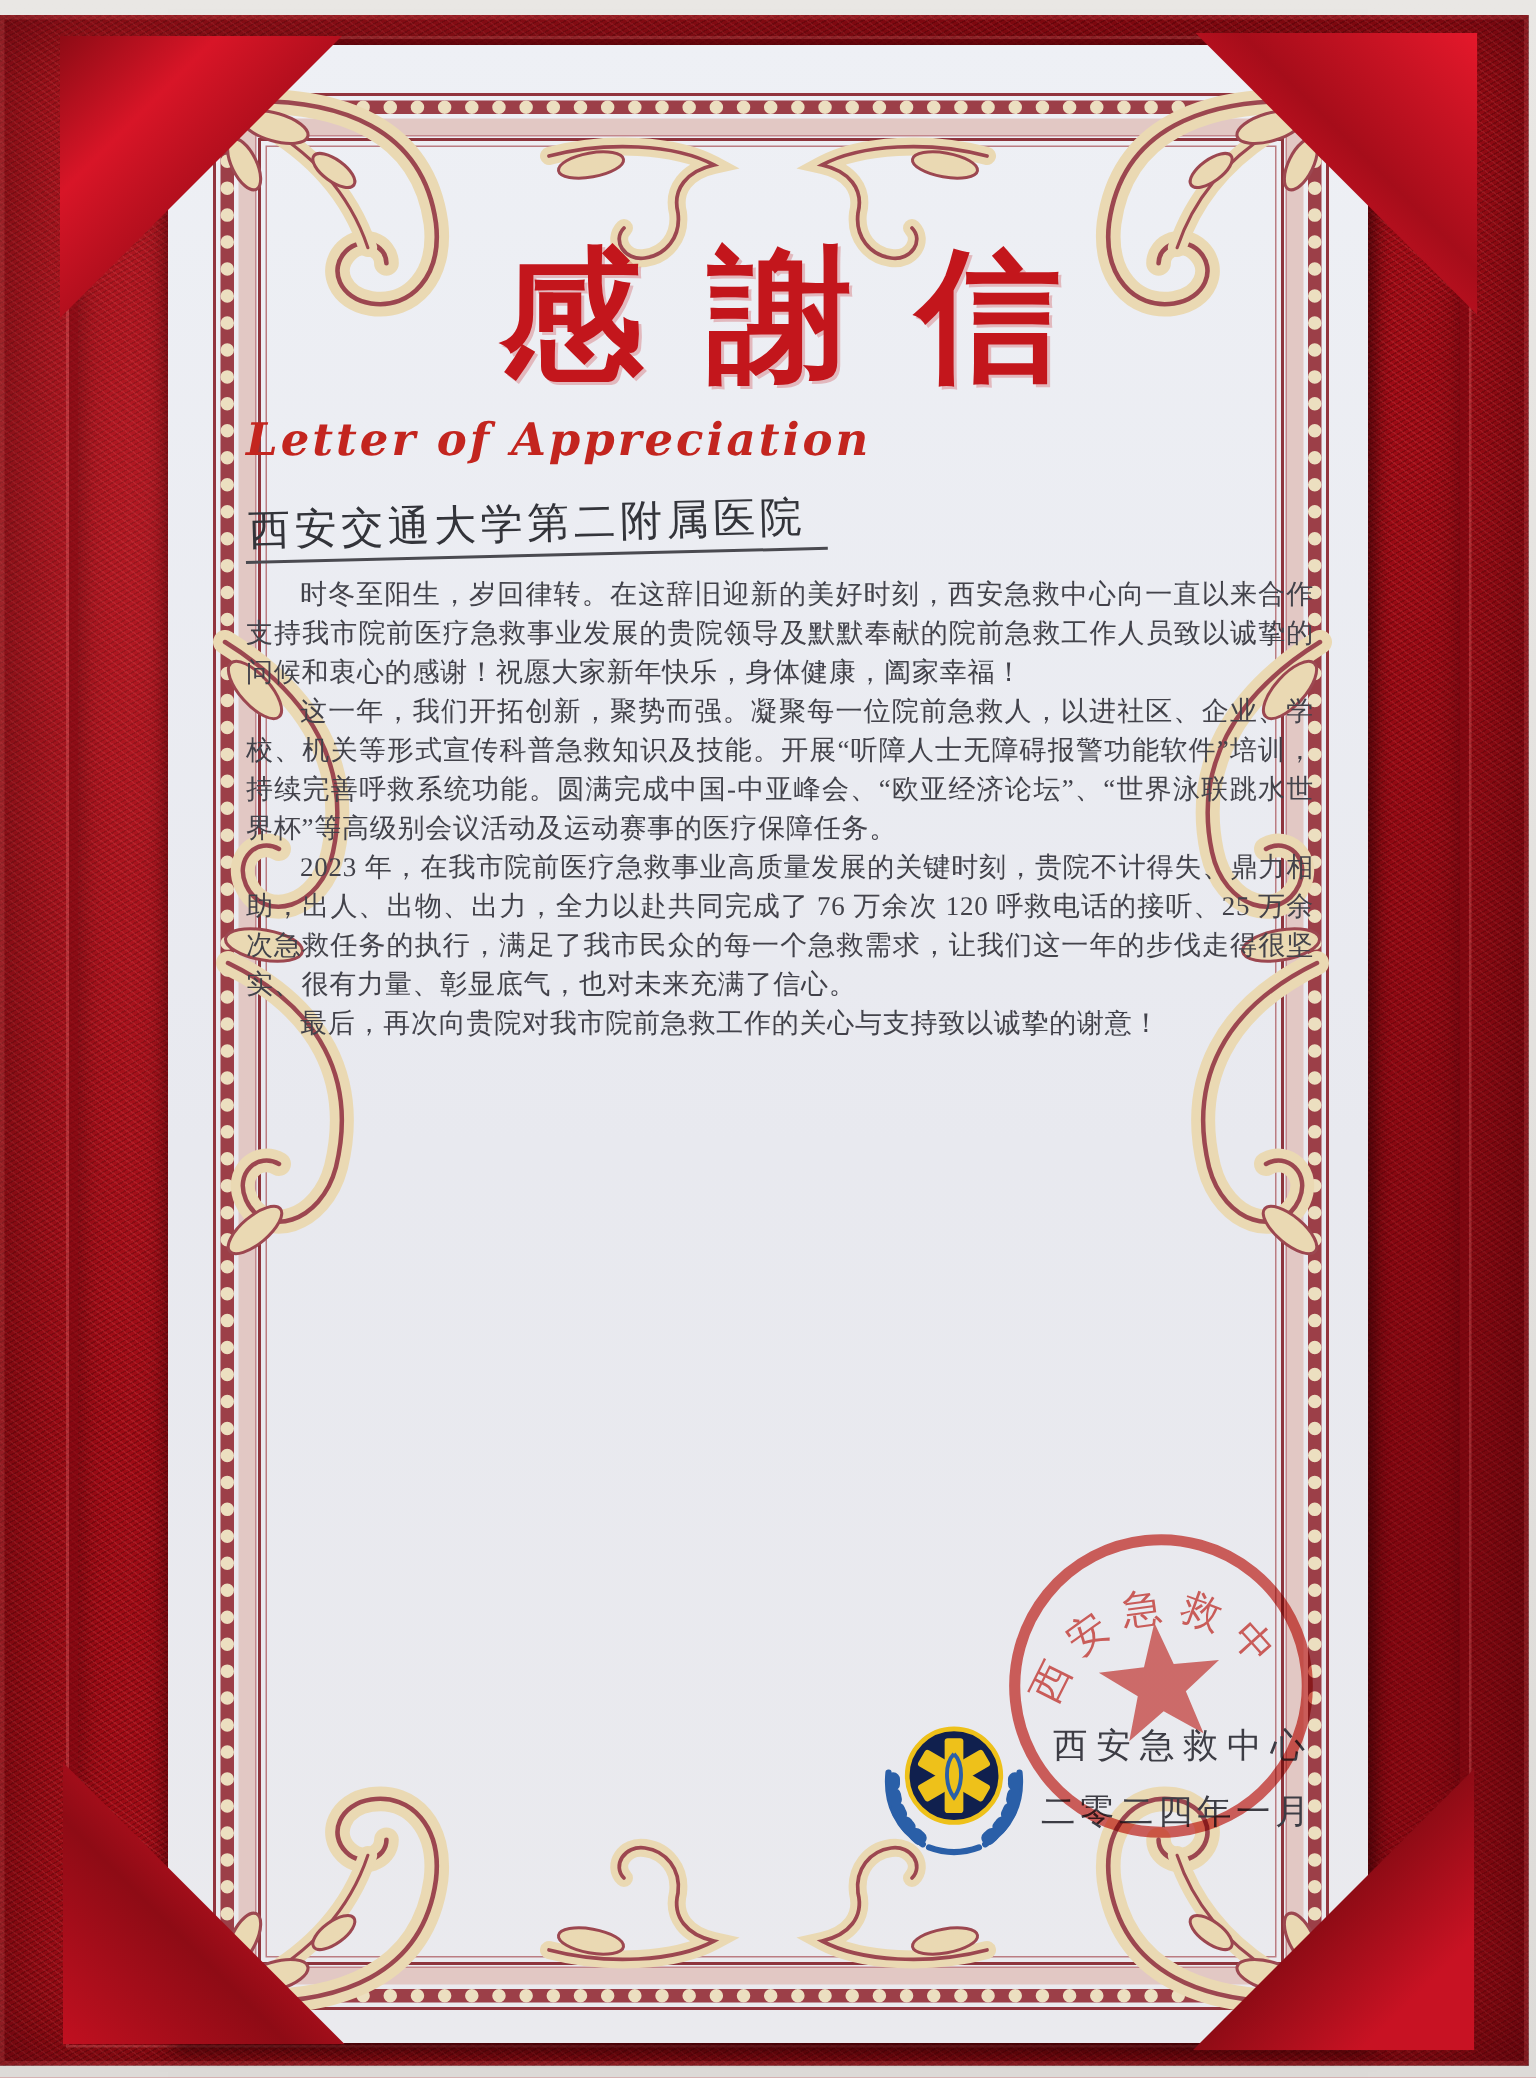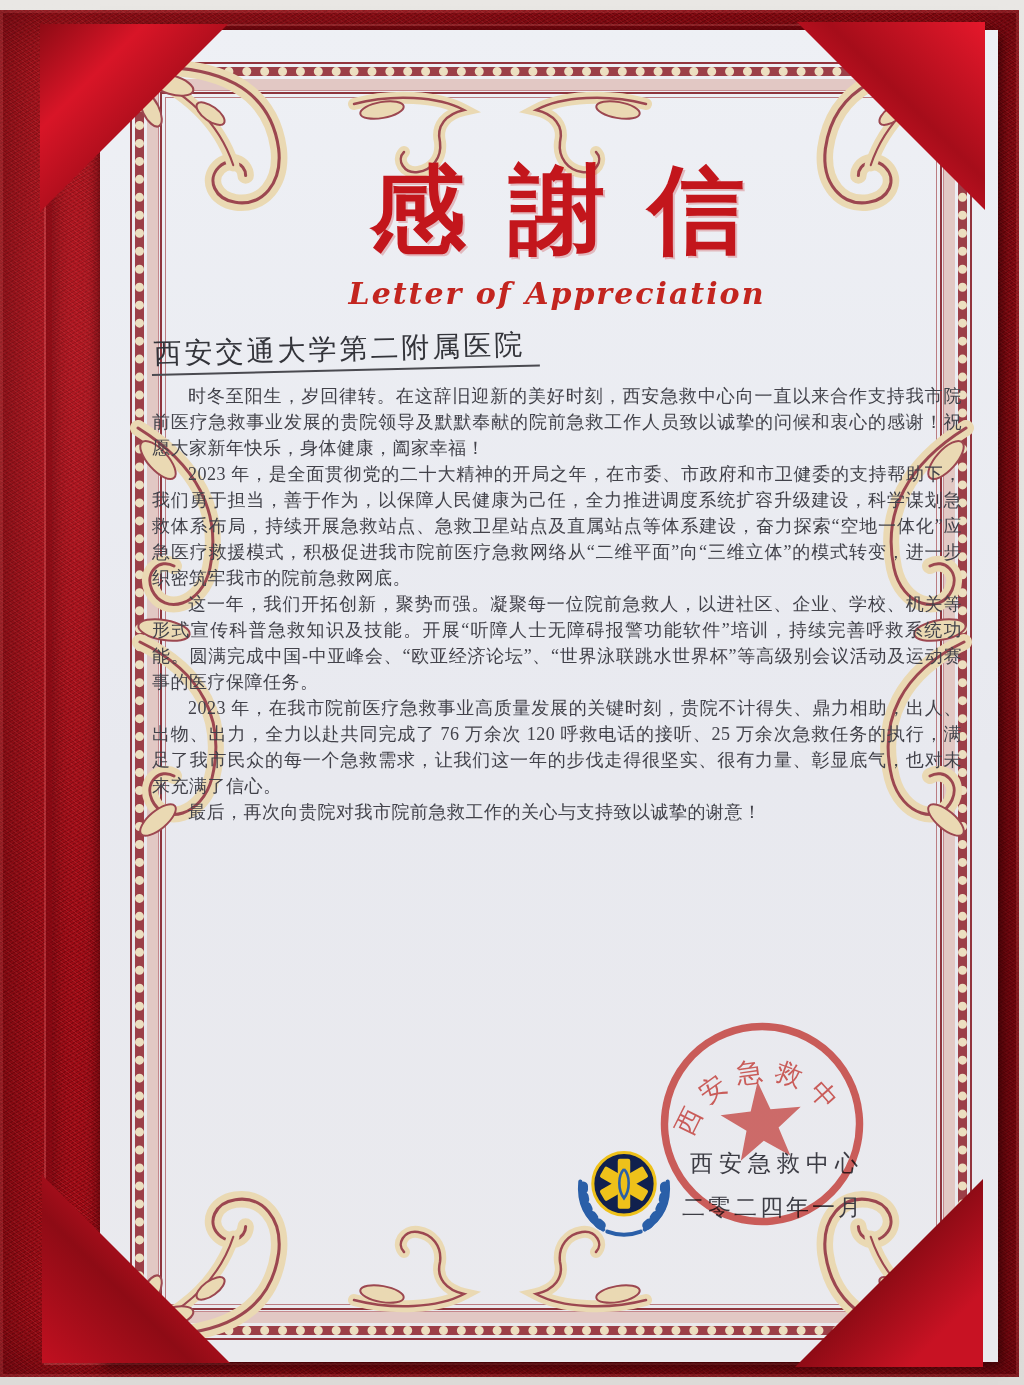--- a/index.html
+++ b/index.html
@@ -19,21 +19,21 @@
       repeating-linear-gradient(-29deg, rgba(60,0,4,.28) 0 1px, transparent 1px 3px);
     box-shadow: inset 0 0 0 3px rgba(255,120,120,.18), inset 0 0 70px rgba(35,0,3,.55);
   }
   .folder-rim{
     position:absolute;left:46px;top:16px;right:40px;bottom:14px;
     border:6px solid rgba(120,5,14,.55);
     box-shadow:0 0 0 2px rgba(255,140,140,.25), inset 0 0 18px rgba(60,0,5,.5);
   }
   
   .paper{
-    position:absolute;left:100px;top:20px;width:898px;height:1332px;
+    position:absolute;left:112px;top:20px;width:800px;height:1332px;
     background:linear-gradient(180deg,#eef0f5,#e8e9ef 55%,#eaeaee);
     box-shadow:0 0 16px rgba(35,0,4,.6), 4px 6px 10px rgba(35,0,4,.45);
   }
   
   .f1,.f2bg,.f2,.f3,.f4,.f5{position:absolute;pointer-events:none;}
   .f1 {inset:32px 26px 22px 30px;border:2px solid #92343d;}
   .f2bg{inset:37px 31px 27px 35px;border:9px solid #9c3f48;}
   .f2 {inset:37px 31px 27px 35px;border:9px dotted #ecdfc0;}
   .f3 {inset:49px 43px 39px 47px;border:11px solid #e2c8c4;
        box-shadow:inset 0 0 0 1px #c4888d;}
@@ -68,21 +68,21 @@
   
   .content{position:absolute;inset:0;padding:128px 36px 0 52px;z-index:3;}
   .title{
     margin:0;text-align:center;color:#c3161c;
     font-size:96px;line-height:1.08;font-weight:700;
     letter-spacing:.45em;margin-right:-.45em;
     text-shadow:2px 2px 0 rgba(195,22,28,.25);
     font-family:"DejaVu Serif", serif;
   }
   .subtitle{
-    margin:14px 0 0;text-align:center;color:#c3251f;
+    margin:14px 0 0;color:#c3251f;
     font-size:30px;font-style:italic;font-weight:700;letter-spacing:2px;
     font-family:"DejaVu Serif", serif;
   }
   .recipient{
     display:inline-block;margin-top:26px;color:#33343a;
     font-size:28px;letter-spacing:3px;line-height:1.2;
     border-bottom:2px solid #4a4a50;padding:0 14px 3px 2px;
     transform:rotate(-1.4deg);transform-origin:left bottom;
     font-family:"DejaVu Sans", sans-serif;
   }
@@ -203,21 +203,20 @@
       </div>
 
     <div class="content">
       <h1 class="title">感謝信</h1>
       <div class="subtitle">Letter of Appreciation</div>
       <div>
         <span class="recipient">西安交通大学第二附属医院</span>
       </div>
       <div class="body-text">
         <p>时冬至阳生，岁回律转。在这辞旧迎新的美好时刻，西安急救中心向一直以来合作支持我市院前医疗急救事业发展的贵院领导及默默奉献的院前急救工作人员致以诚挚的问候和衷心的感谢！祝愿大家新年快乐，身体健康，阖家幸福！</p>
-        <p>2023 年，是全面贯彻党的二十大精神的开局之年，在市委、市政府和市卫健委的支持帮助下，我们勇于担当，善于作为，以保障人民健康为己任，全力推进调度系统扩容升级建设，科学谋划急救体系布局，持续开展急救站点、急救卫星站点及直属站点等体系建设，奋力探索“空地一体化”应急医疗救援模式，积极促进我市院前医疗急救网络从“二维平面”向“三维立体”的模式转变，进一步织密筑牢我市的院前急救网底。</p>
         <p>这一年，我们开拓创新，聚势而强。凝聚每一位院前急救人，以进社区、企业、学校、机关等形式宣传科普急救知识及技能。开展“听障人士无障碍报警功能软件”培训，持续完善呼救系统功能。圆满完成中国-中亚峰会、“欧亚经济论坛”、“世界泳联跳水世界杯”等高级别会议活动及运动赛事的医疗保障任务。</p>
         <p>2023 年，在我市院前医疗急救事业高质量发展的关键时刻，贵院不计得失、鼎力相助，出人、出物、出力，全力以赴共同完成了 76 万余次 120 呼救电话的接听、25 万余次急救任务的执行，满足了我市民众的每一个急救需求，让我们这一年的步伐走得很坚实、很有力量、彰显底气，也对未来充满了信心。</p>
         <p>最后，再次向贵院对我市院前急救工作的关心与支持致以诚挚的谢意！</p>
       </div>
     </div>
 
     <div class="logo">
       <svg viewBox="0 0 100 100">
         <g fill="none" stroke="#2a5fa8" stroke-linecap="round">
           <path d="M30,88 C14,78 6,62 8,42" stroke-width="4"></path>

